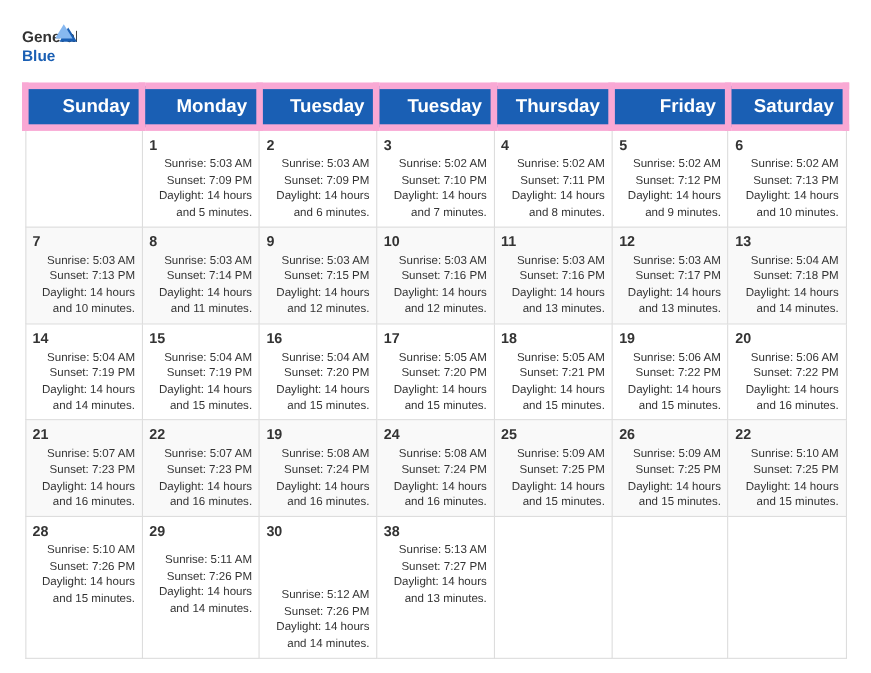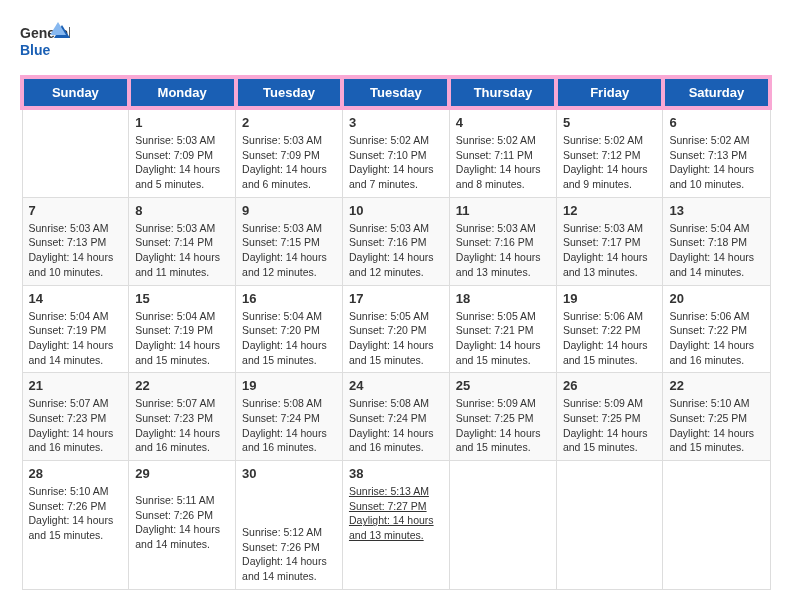--- a/index.html
+++ b/index.html
@@ -35,45 +35,46 @@
       color: #555;
     }
     .calendar {
       width: 100%;
       border-collapse: collapse;
       border: 1px solid #ccc;
     }
     .calendar th {
       background-color: #1a5fb4;
       color: #fff;
-      text-align: center;
+      text-align: right;
       padding: 6px 8px;
-      font-size: 13px;
+      font-size: 17px;
       font-weight: bold;
-      border: 4px solid #f9a8d4;
+      border: 6px solid #f9a8d4;
     }
     .calendar td {
       vertical-align: top;
       padding: 5px 6px;
       font-size: 11px;
       color: #333;
       border: 1px solid #ddd;
       width: 108px;
       min-height: 80px;
     }
     .day-number {
       font-weight: bold;
       font-size: 13px;
       margin-bottom: 3px;
       display: block;
     }
     .day-info {
       font-size: 10.5px;
       line-height: 1.4;
       color: #333;
+      text-align: right;
     }
     .empty-cell {
       background: #fff;
     }
     tr:nth-child(even) td {
       background-color: #f9f9f9;
     }
     tr:nth-child(odd) td {
       background-color: #fff;
     }
@@ -328,21 +329,21 @@
         </td>
         <td>
           <span class="day-number">30</span>
           <div class="day-info" style="white-space: pre-line; margin-top: 44px;">Sunrise: 5:12 AM
 Sunset: 7:26 PM
 Daylight: 14 hours
 and 14 minutes.</div>
         </td>
         <td>
           <span class="day-number">38</span>
-          <div class="day-info" style="white-space: pre-line; text-decoration: underline;">Sunrise: 5:13 AM
+          <div class="day-info" style="white-space: pre-line;">Sunrise: 5:13 AM
 Sunset: 7:27 PM
 Daylight: 14 hours
 and 13 minutes.</div>
         </td>
         <td class="empty-cell"></td>
         <td class="empty-cell"></td>
         <td class="empty-cell"></td>
       </tr>
     </tbody>
 </table>

